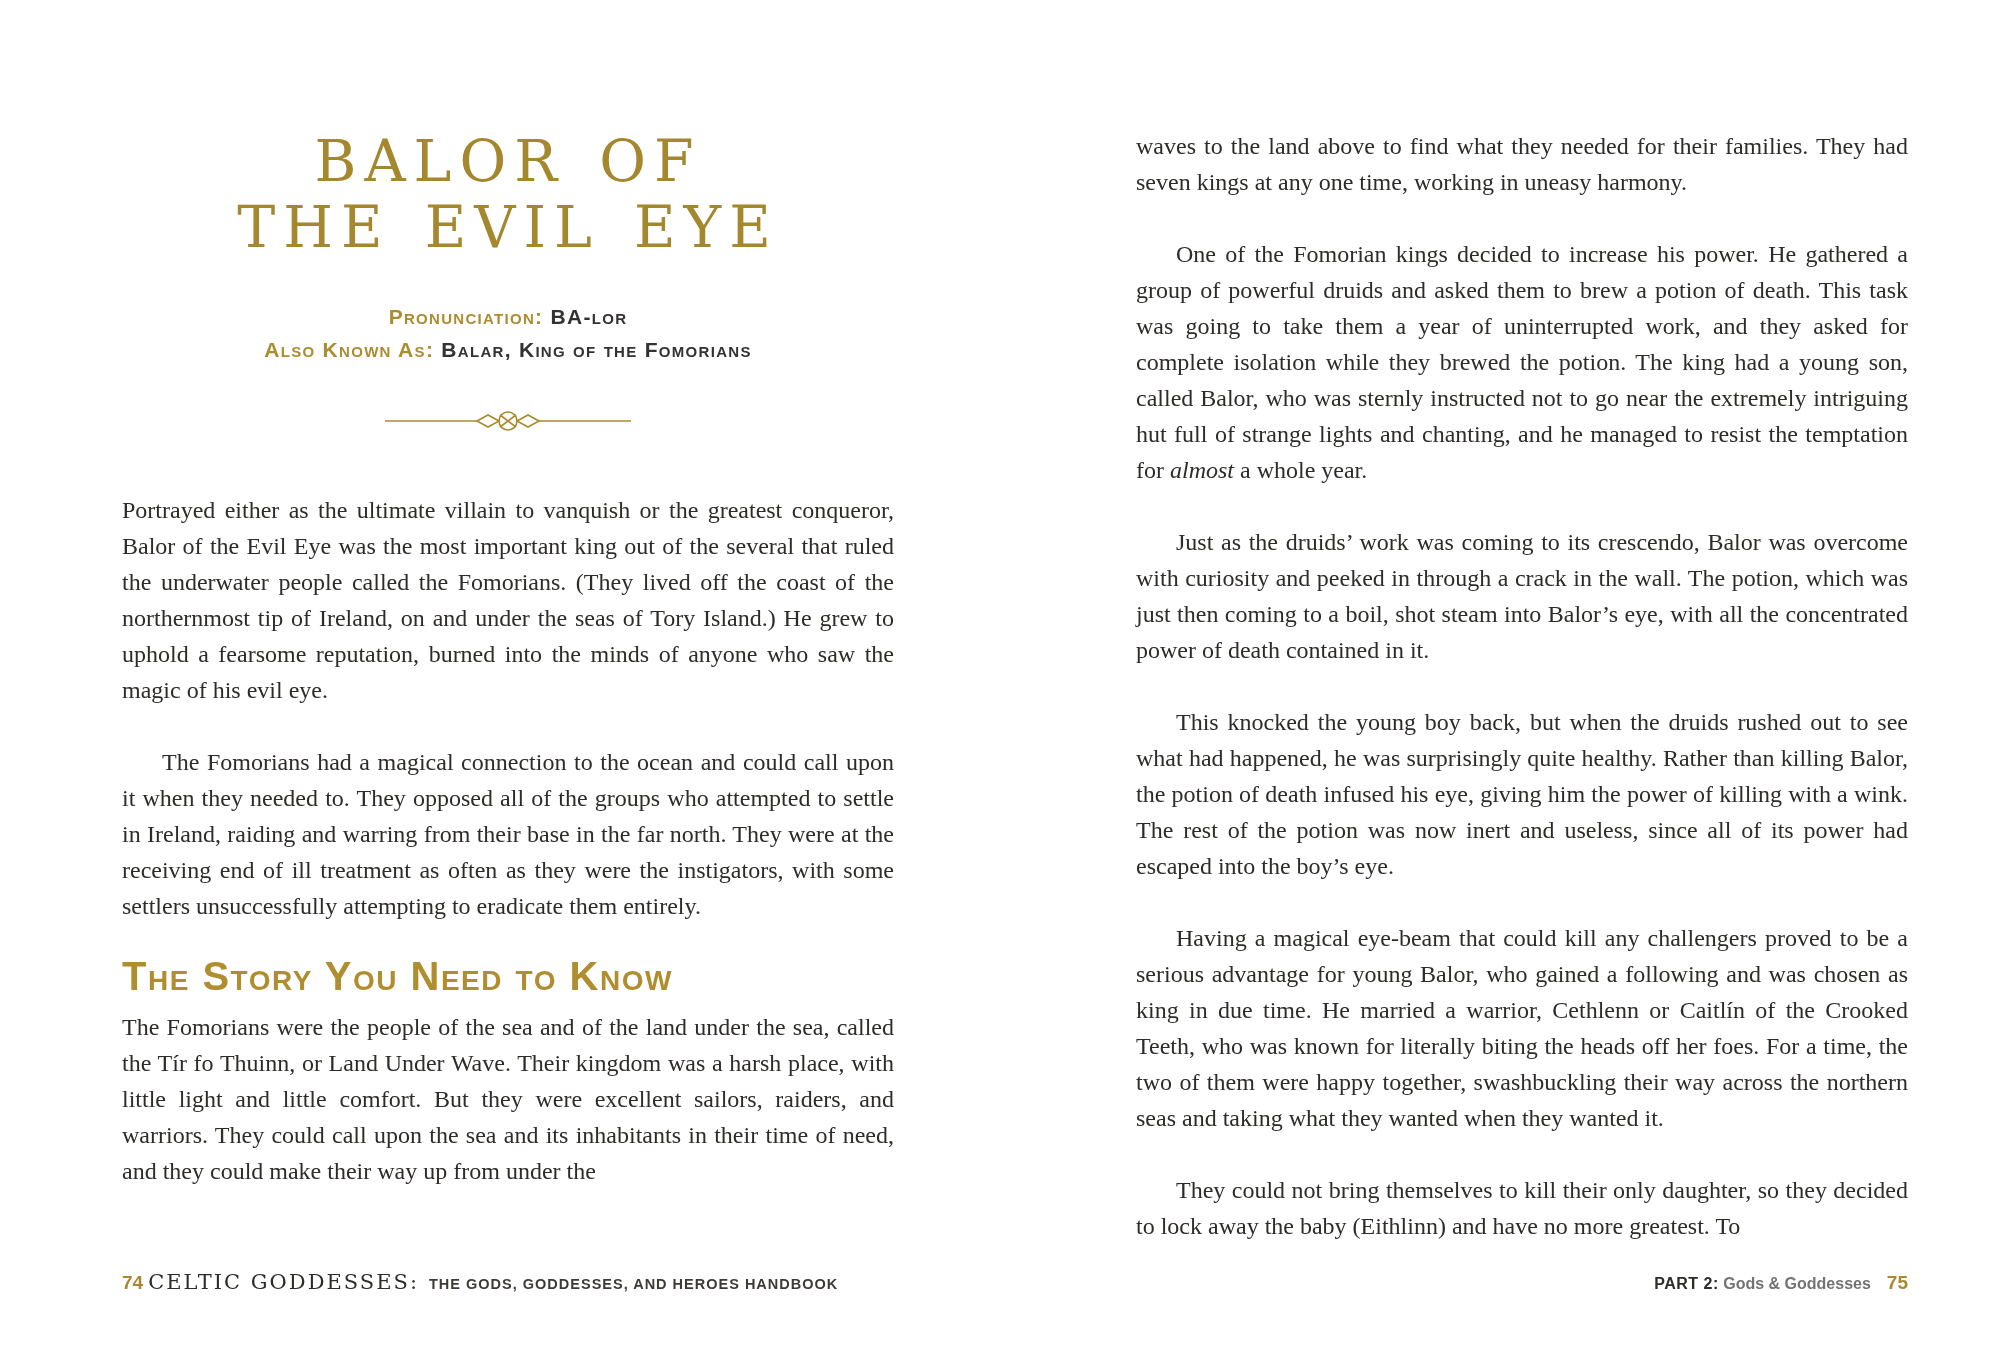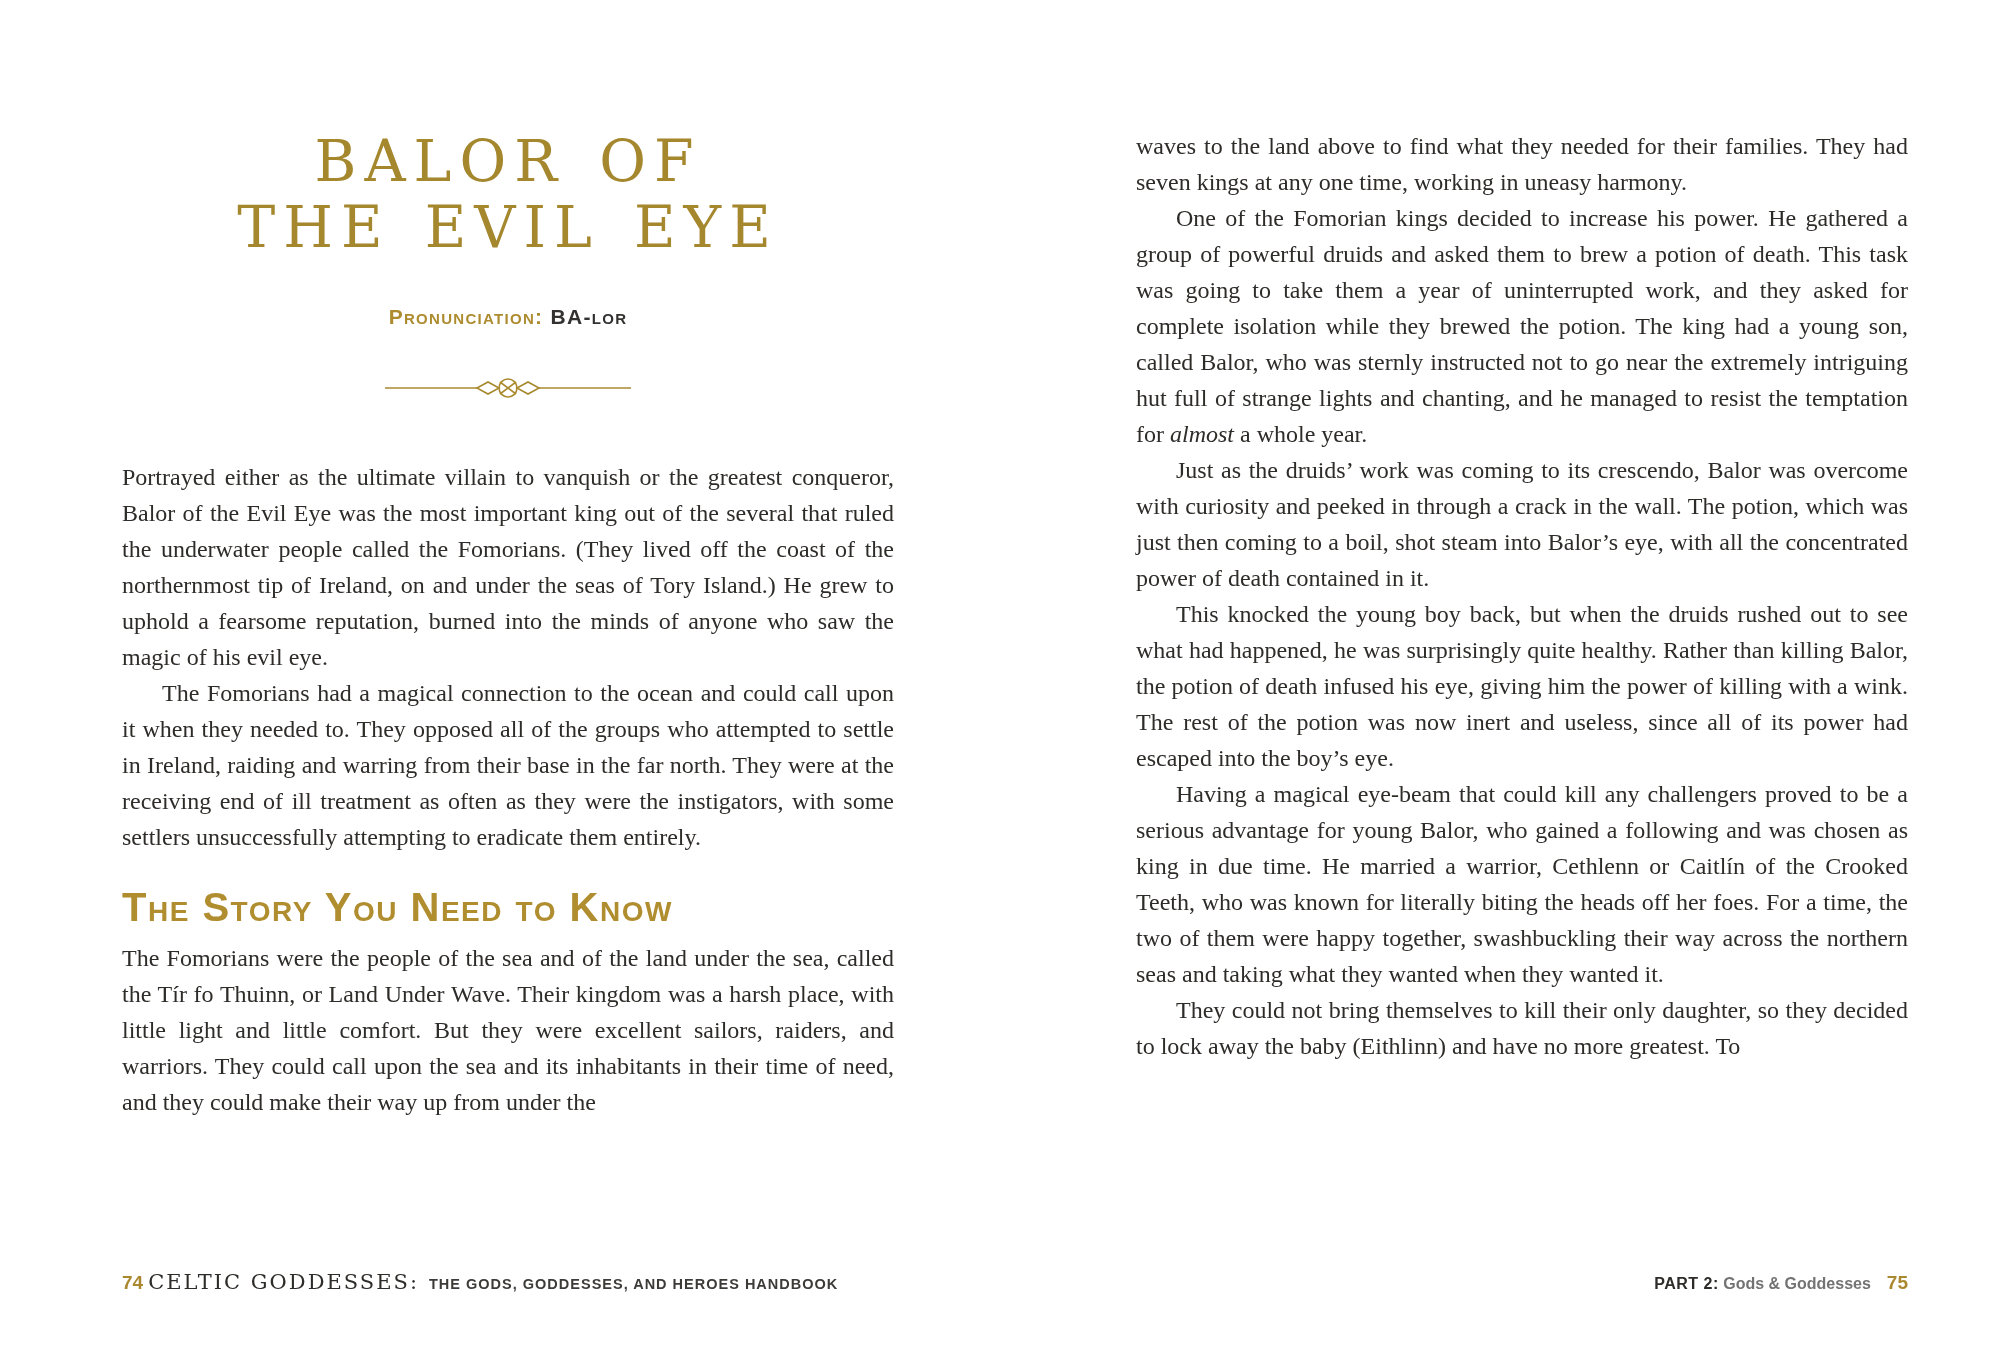--- a/index.html
+++ b/index.html
@@ -41,21 +41,21 @@
   .ornament-wrap { margin-top:40px; text-align:center; }
 
   
   .body-block { margin-top:52px; }
   .body-block-right { margin-top:128px; }
   p.body-para {
     font-size:24px; line-height:36px;
     text-align:justify;
     color:#2e2c29;
   }
-  p.indent { text-indent:40px; }
+  p.indent { text-indent:40px;margin-top:36px; }
   .em { font-style:italic; }
 
   .section-heading {
     font-family:"Liberation Sans","DejaVu Sans",sans-serif;
     font-variant:small-caps;
     font-weight:700;
     font-size:40px;
     letter-spacing:1.5px;
     color:#b08d2e;
     margin-top:30px;
@@ -97,20 +97,24 @@
       <div class="title-block">
         <div class="book-heading">BALOR OF</div>
         <div class="book-heading">THE EVIL EYE</div>
       </div>
 
       <div class="meta-block">
         <div class="meta-line">
           <span class="meta-label">Pronunciation:</span>
           <span class="meta-value">BA-lor</span>
         </div>
+        <div class="meta-line">
+          <span class="meta-label">Also Known As:</span>
+          <span class="meta-value">Balar, King of the Fomorians</span>
+        </div>
       </div>
 
       <div class="ornament-wrap">
         <svg width="250" height="30" viewBox="0 0 250 30" aria-hidden="true">
           <g stroke="#a98a2e" fill="none" stroke-width="1.6">
             <line x1="2" y1="15" x2="94" y2="15"></line>
             <line x1="156" y1="15" x2="248" y2="15"></line>
             <path d="M94 15 l11 -6 11 6 -11 6 z"></path>
             <path d="M134 15 l11 -6 11 6 -11 6 z"></path>
             <circle cx="125" cy="15" r="9"></circle>

